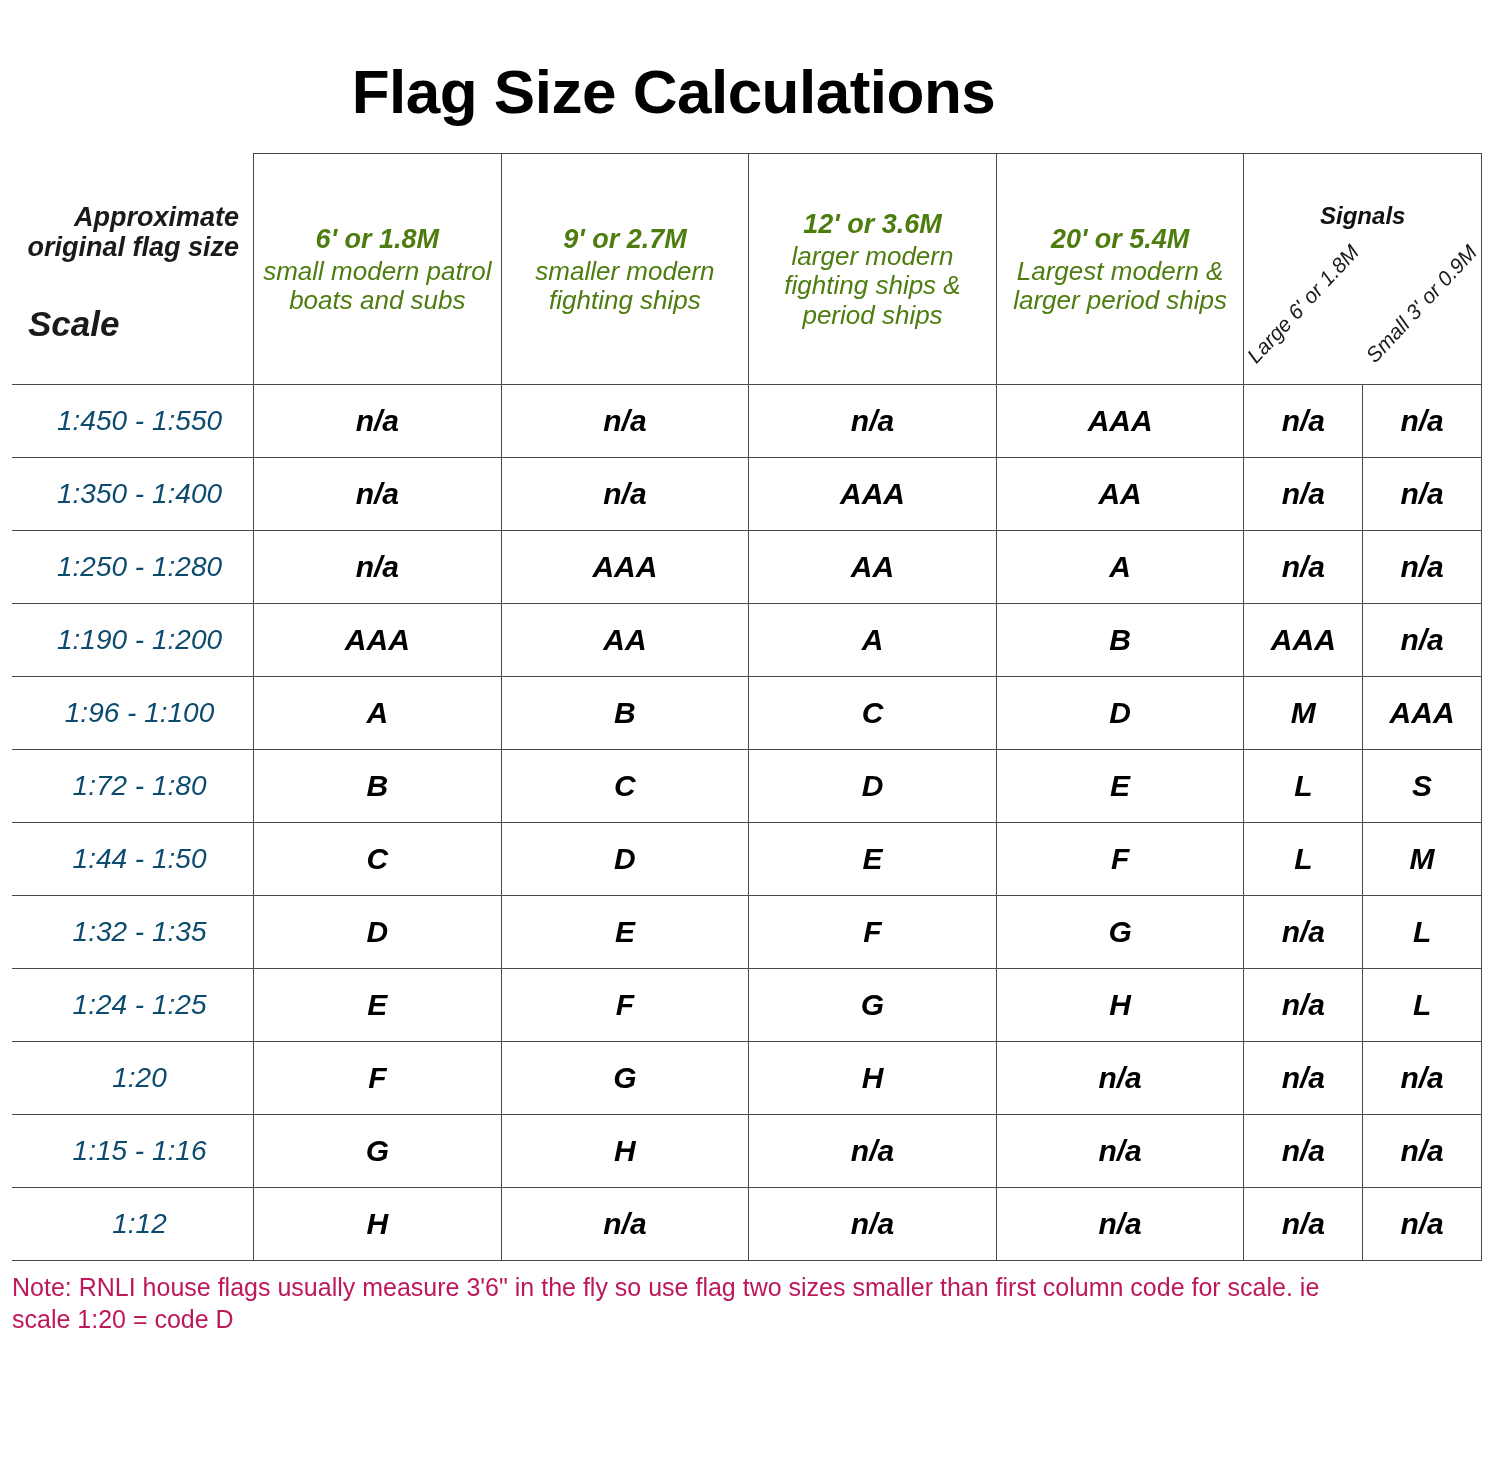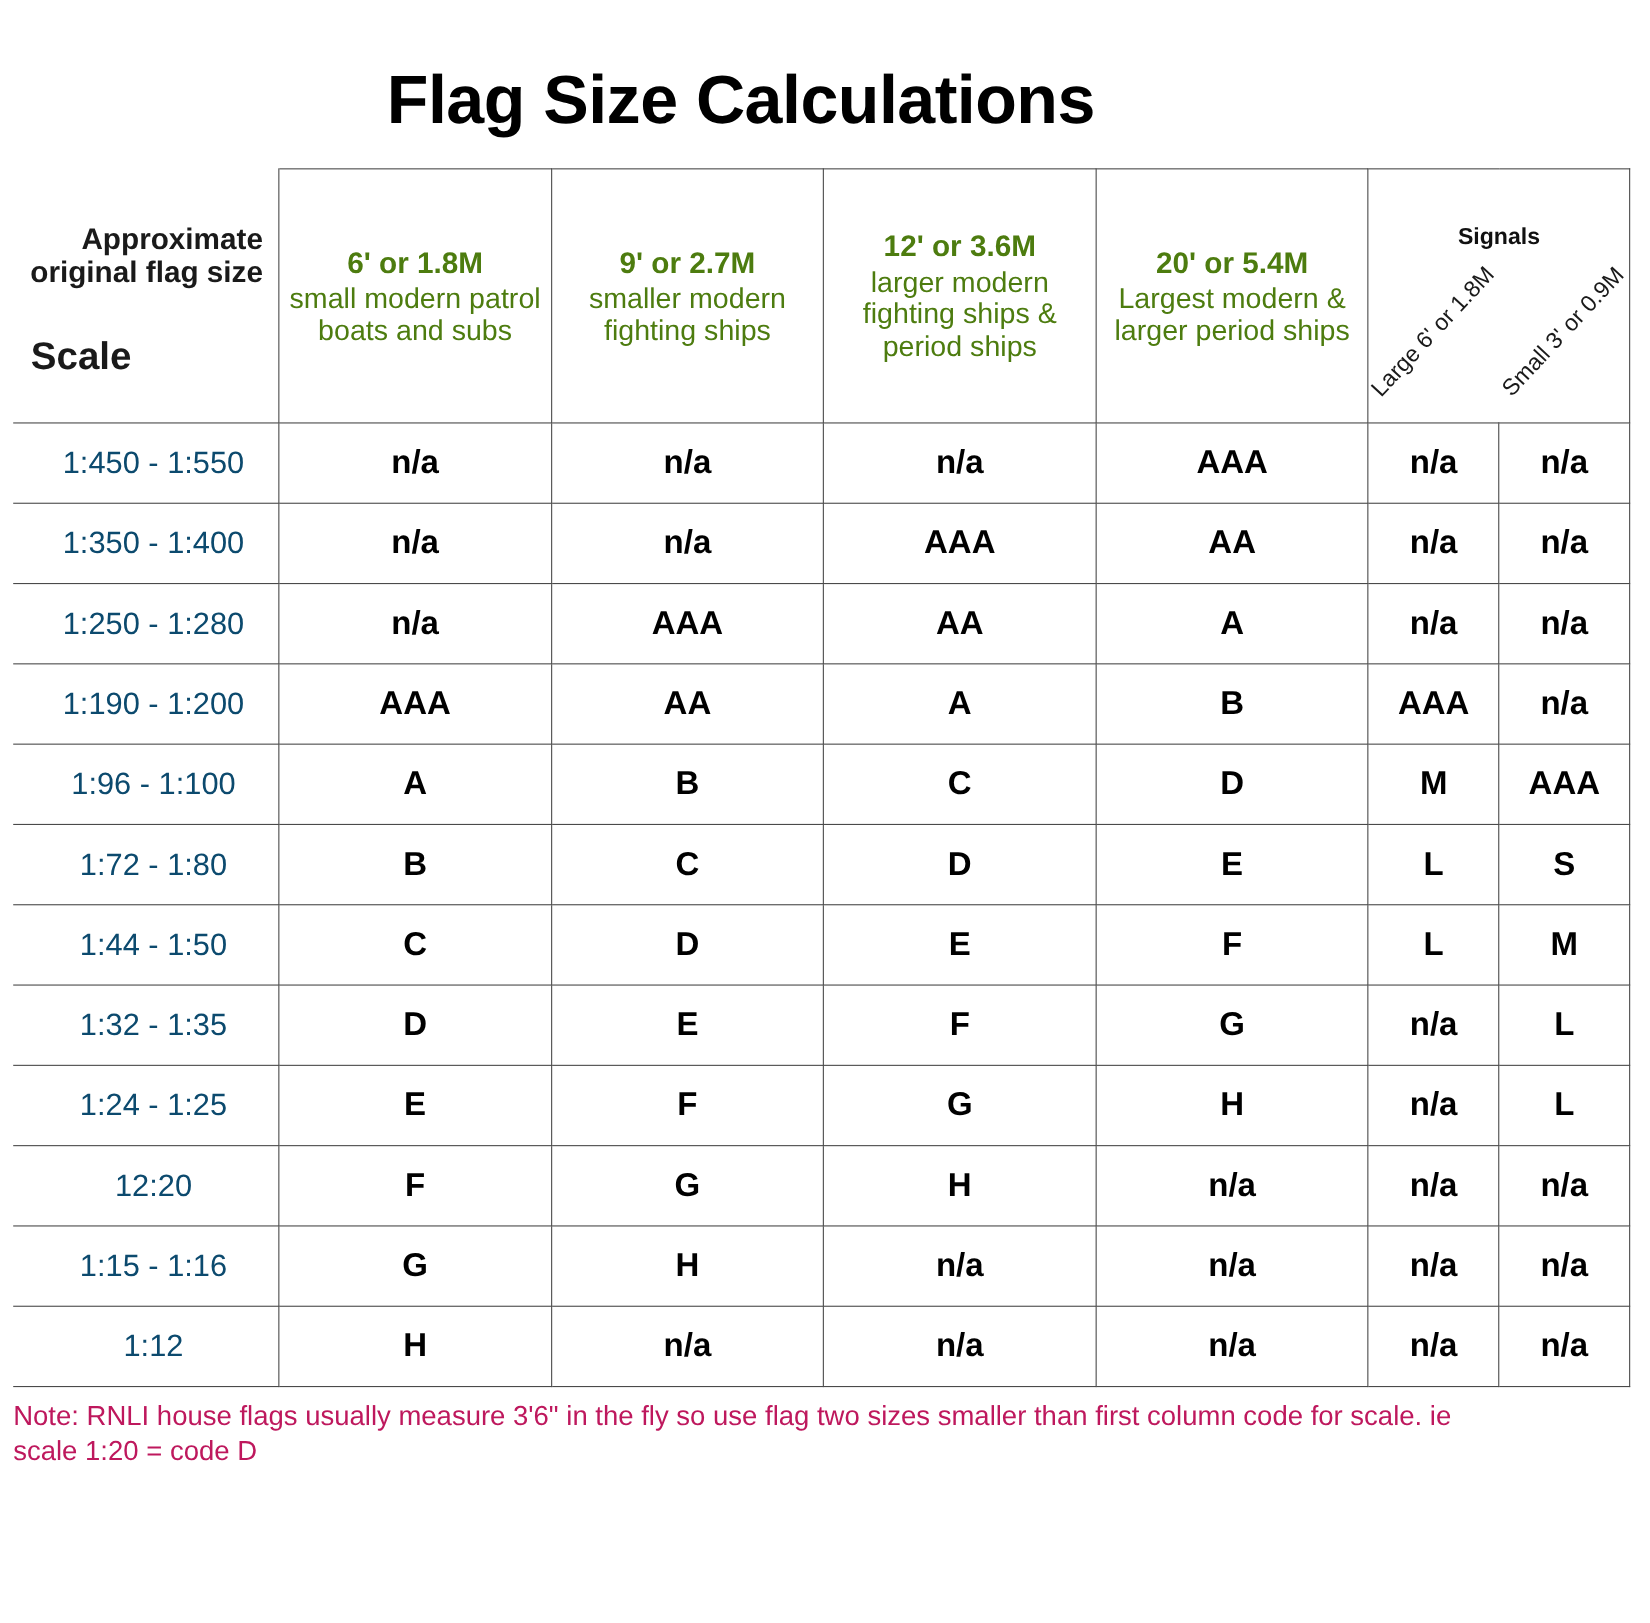--- a/index.html
+++ b/index.html
@@ -27,20 +27,21 @@
     letter-spacing: -0.5px;
     padding-top: 56px;
     padding-bottom: 26px;
     color: #000000;
   }
   table.flagtable {
     border-collapse: collapse;
     width: 1470px;
     margin: 0 10px 0 12px;
     table-layout: fixed;
+    font-style: italic;
   }
   table.flagtable td, table.flagtable th {
     border: 1px solid #4a4a4a;
     padding: 0;
     vertical-align: middle;
     text-align: center;
     background: #ffffff;
   }
   
   .hdr-corner {
@@ -89,21 +90,21 @@
   }
   .signals-wrap {
     height: 100%;
     display: flex;
     flex-direction: column;
   }
   .signals-title {
     padding-top: 22px;
     padding-bottom: 6px;
     font-weight: bold;
-    font-size: 21px;
+    font-size: 24px;
   }
   .signals-sub {
     display: flex;
     flex-direction: row;
     justify-content: space-around;
     align-items: flex-end;
     height: 132px;
   }
   .rot {
     transform: rotate(-47deg);
@@ -278,21 +279,21 @@
       <tr class="body-row">
         <td class="scale-cell">1:24 - 1:25</td>
         <td class="val">E</td>
         <td class="val">F</td>
         <td class="val">G</td>
         <td class="val">H</td>
         <td class="val">n/a</td>
         <td class="val">L</td>
       </tr>
       <tr class="body-row">
-        <td class="scale-cell">12:20</td>
+        <td class="scale-cell">1:20</td>
         <td class="val">F</td>
         <td class="val">G</td>
         <td class="val">H</td>
         <td class="val">n/a</td>
         <td class="val">n/a</td>
         <td class="val">n/a</td>
       </tr>
       <tr class="body-row">
         <td class="scale-cell">1:15 - 1:16</td>
         <td class="val">G</td>

